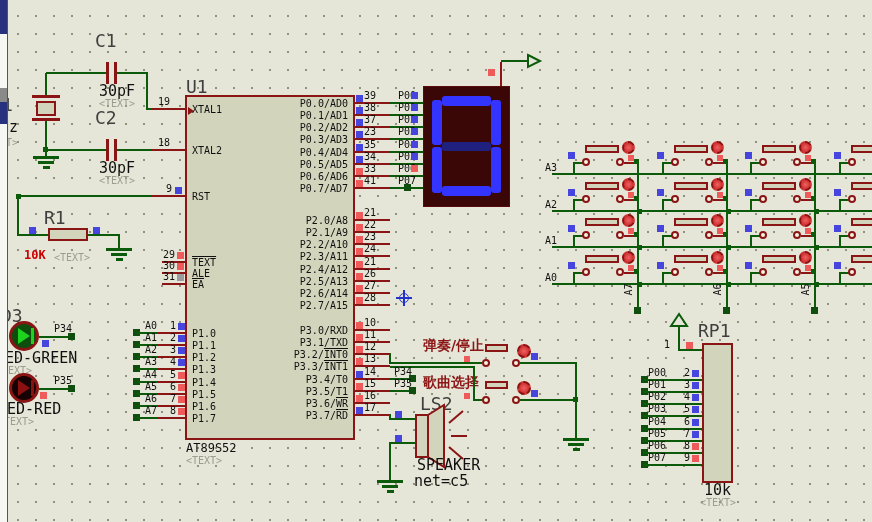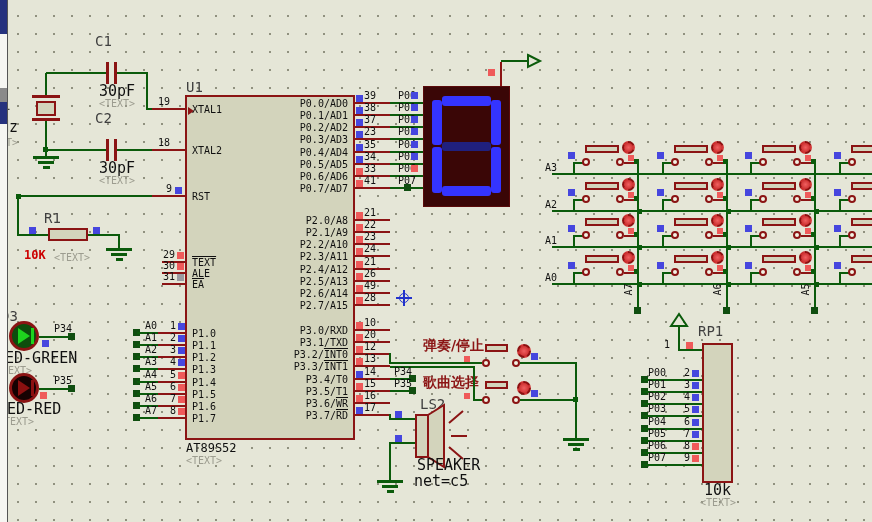--- a/index.html
+++ b/index.html
@@ -22,21 +22,21 @@
   .w{position:absolute;background:var(--wire)}           
   .r{position:absolute;background:var(--comp)}           
   .term{position:absolute;width:7px;height:7px;background:var(--terminal)}
   .dot{position:absolute;width:5px;height:5px;background:var(--wire)}
   .ind{position:absolute;width:7px;height:7px;display:none}
   [data-ind="blue"]>.ind{display:block;background:var(--blue_ind)}
   [data-ind="red"]>.ind{display:block;background:var(--red_ind)}
   .sq-blue{position:absolute;width:7px;height:7px;background:var(--blue_ind)}
   .sq-red{position:absolute;width:7px;height:7px;background:var(--red_ind)}
   .lbl,.num{position:absolute;font-size:10px;line-height:10px;color:#101010;white-space:nowrap}
-  .ref{position:absolute;font-size:14px;line-height:14px;color:var(--ref_text);white-space:nowrap}
+  .ref{position:absolute;font-size:18px;line-height:14px;color:var(--ref_text);white-space:nowrap}
   .val{position:absolute;font-size:15px;line-height:11px;color:#101010;white-space:nowrap}
   .ph{position:absolute;font-size:10px;line-height:10px;color:var(--placeholder);white-space:nowrap}
   .ovl{text-decoration:overline}
   .gnd i{display:block;background:var(--wire);height:3px;margin:0 auto 2px auto}
   .gnd{position:absolute;width:26px}
   .gnd i:nth-child(1){width:26px}.gnd i:nth-child(2){width:16px}.gnd i:nth-child(3){width:7px}
   
   .chip{position:absolute;left:185px;top:95px;width:170px;height:345px;background:var(--fill);
     border:2px solid var(--comp);box-sizing:border-box}
   .nrow,.nrowL{position:absolute;left:5px;right:5px;font-size:10px;line-height:10px;color:#101010;white-space:nowrap}
@@ -354,38 +354,38 @@
       <span class="num">21</span>
     </div>
       <div class="prow" data-ind="red" style="--i: 5;">
       <i class="r stub"></i>
       <b class="ind"></b>
       <span class="num">26</span>
     </div>
       <div class="prow" data-ind="red" style="--i: 6;">
       <i class="r stub"></i>
       <b class="ind"></b>
-      <span class="num">49</span>
+      <span class="num">27</span>
     </div>
       <div class="prow" data-ind="red" style="--i: 7;">
       <i class="r stub"></i>
       <b class="ind"></b>
       <span class="num">28</span>
     </div>
     </div>
   <div class="pinscol p3p">
       <div class="prow" data-ind="red" style="--i: 0;">
       <i class="r stub"></i>
       <b class="ind"></b>
       <span class="num">10</span>
     </div>
       <div class="prow" data-ind="red" style="--i: 1;">
       <i class="r stub"></i>
       <b class="ind"></b>
-      <span class="num">20</span>
+      <span class="num">11</span>
     </div>
       <div class="prow" data-ind="red" style="--i: 2;">
       <i class="r stub"></i>
       <b class="ind"></b>
       <span class="num">12</span>
     </div>
       <div class="prow" data-ind="red" style="--i: 3;">
       <i class="r stub"></i>
       <b class="ind"></b>
       <span class="num">13</span>

